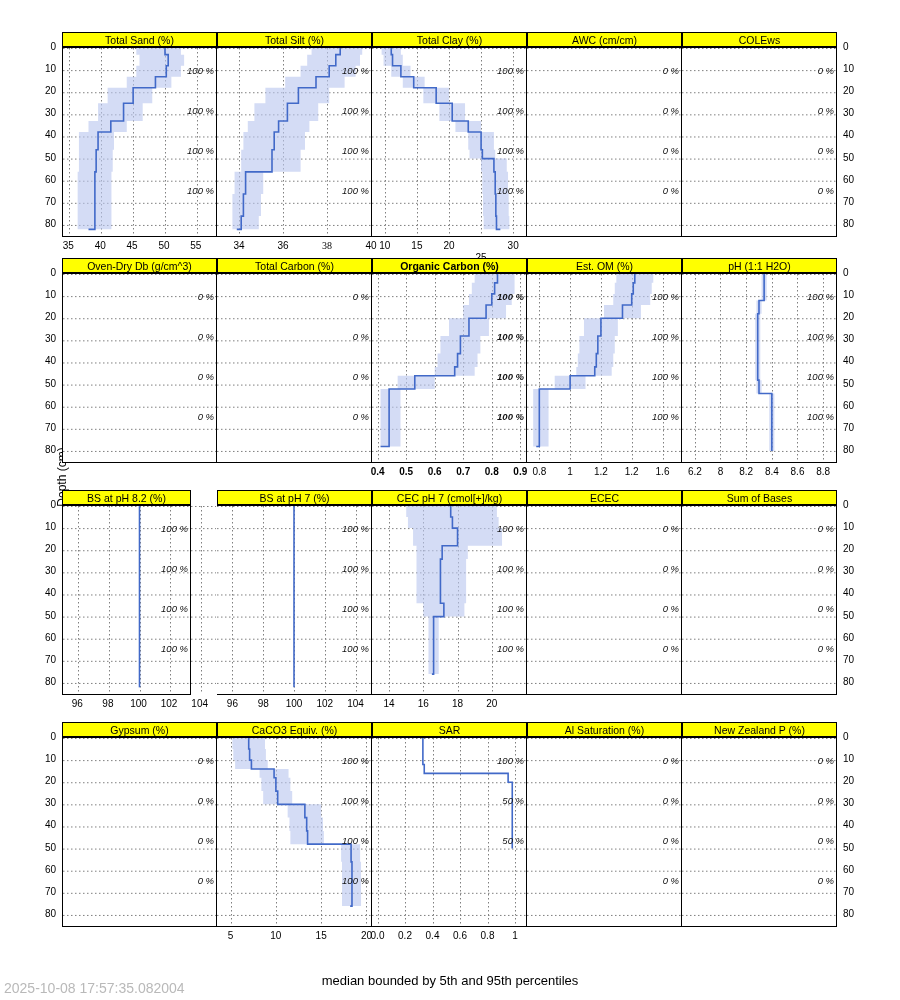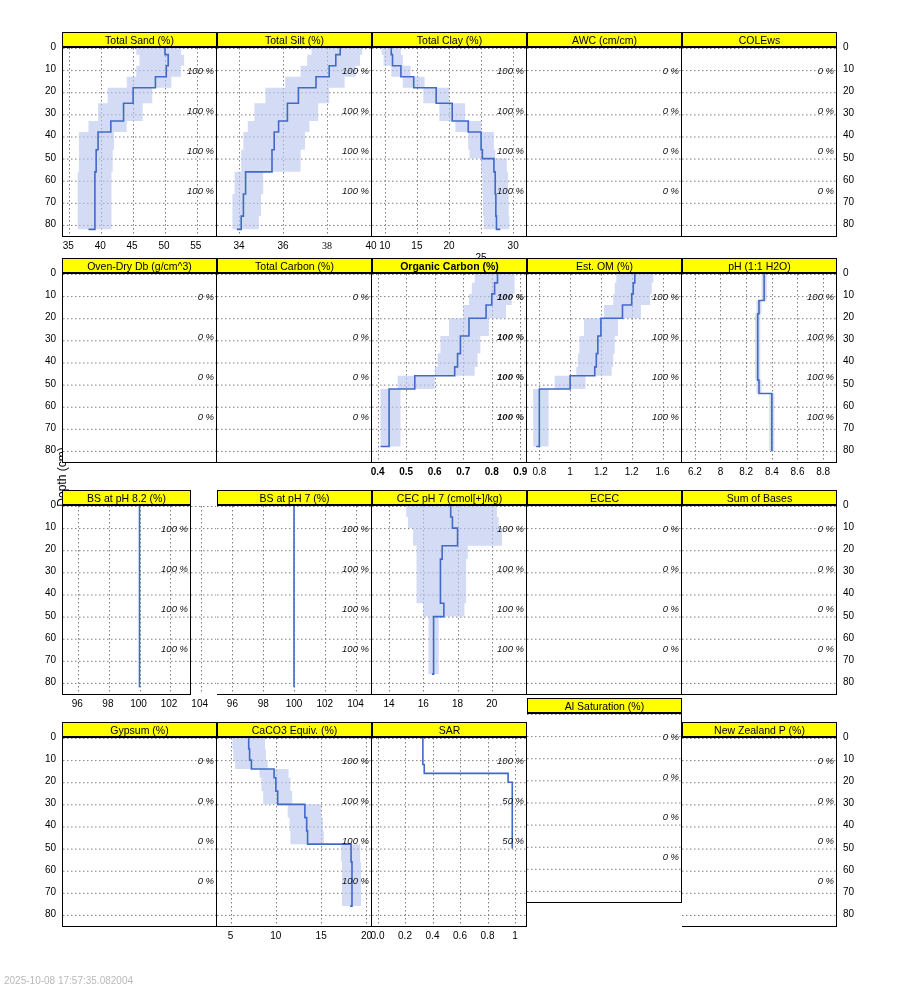--- a/index.html
+++ b/index.html
@@ -15,21 +15,21 @@
   }
   .ylabel{
     position:absolute;left:2px;top:470px;width:120px;text-align:center;
     font-size:12px;transform:rotate(-90deg);transform-origin:center center;
   }
   .footer{
     position:absolute;bottom:12px;left:0;width:900px;text-align:center;
     font-size:13px;
   }
   .stamp{
-    position:absolute;bottom:14px;left:4px;font-size:10px;color:#b9b9b9;
+    position:absolute;bottom:4px;left:4px;font-size:14px;color:#b9b9b9;
   }
   .panel{position:absolute;top:0;box-sizing:border-box;}
   .strip{
     position:absolute;top:0;left:0;right:0;height:15px;
     background:#ffff00;border:1px solid #000;box-sizing:border-box;
     font-size:10.5px;text-align:center;line-height:14px;overflow:hidden;white-space:nowrap;
   }
   .plotbox{
     position:absolute;left:0;right:0;
     border:1px solid #000;box-sizing:border-box;background:#fff;
@@ -50,20 +50,21 @@
   }
   .grid line{stroke:#7f7f7f;stroke-width:1;stroke-dasharray:1.5 2.5;}
   .band{fill:#b9c6ef;fill-opacity:.62;stroke:none;}
   .med{fill:none;stroke:#4169c8;stroke-width:1.6;}
 </style>
 </head>
 <body>
 
 <div id="root">
   <div class="ylabel">Depth (cm)</div>
+  <div class="footer">median bounded by 5th and 95th percentiles</div>
   <div class="stamp">2025-10-08 17:57:35.082004</div>
   <div id="panels">
       <div class="panel" style="left: 62px; top: 32px; width: 155px; height: 205px;">
         <div class="strip">Total Sand (%)</div>
         <div class="plotbox" style="top: 15px; height: 190px;">
           <svg class="plot" width="153" height="188">
             <g class="grid">
               <line x1="0" x2="153" y1="0.5" y2="0.5"></line>
               <line x1="0" x2="153" y1="22.61764705882353" y2="22.61764705882353"></line>
               <line x1="0" x2="153" y1="44.73529411764706" y2="44.73529411764706"></line>
@@ -576,21 +577,21 @@
         <div class="pct" style="top: 33px;">100 %</div>
         <div class="pct" style="top: 73px;">50 %</div>
         <div class="pct" style="top: 113px;">50 %</div>
         <div class="xtick" style="left: -14.5px; width: 40px; top: 208px;">0.0</div>
         <div class="xtick" style="left: 13px; width: 40px; top: 208px;">0.2</div>
         <div class="xtick" style="left: 40.5px; width: 40px; top: 208px;">0.4</div>
         <div class="xtick" style="left: 68px; width: 40px; top: 208px;">0.6</div>
         <div class="xtick" style="left: 95.5px; width: 40px; top: 208px;">0.8</div>
         <div class="xtick" style="left: 123px; width: 40px; top: 208px;">1</div>
       </div>
-      <div class="panel" style="left: 527px; top: 698px; width: 155px; height: 185px;">
+      <div class="panel" style="left: 527px; top: 722px; width: 155px; height: 185px;">
         <div class="strip">Al Saturation (%)</div>
         <div class="plotbox noleft" style="top: 15px; height: 190px;">
           <svg class="plot" width="154" height="188">
             <g class="grid">
               <line x1="0" x2="154" y1="0.5" y2="0.5"></line>
               <line x1="0" x2="154" y1="22.61764705882353" y2="22.61764705882353"></line>
               <line x1="0" x2="154" y1="44.73529411764706" y2="44.73529411764706"></line>
               <line x1="0" x2="154" y1="66.8529411764706" y2="66.8529411764706"></line>
               <line x1="0" x2="154" y1="88.97058823529412" y2="88.97058823529412"></line>
               <line x1="0" x2="154" y1="111.08823529411765" y2="111.08823529411765"></line>

